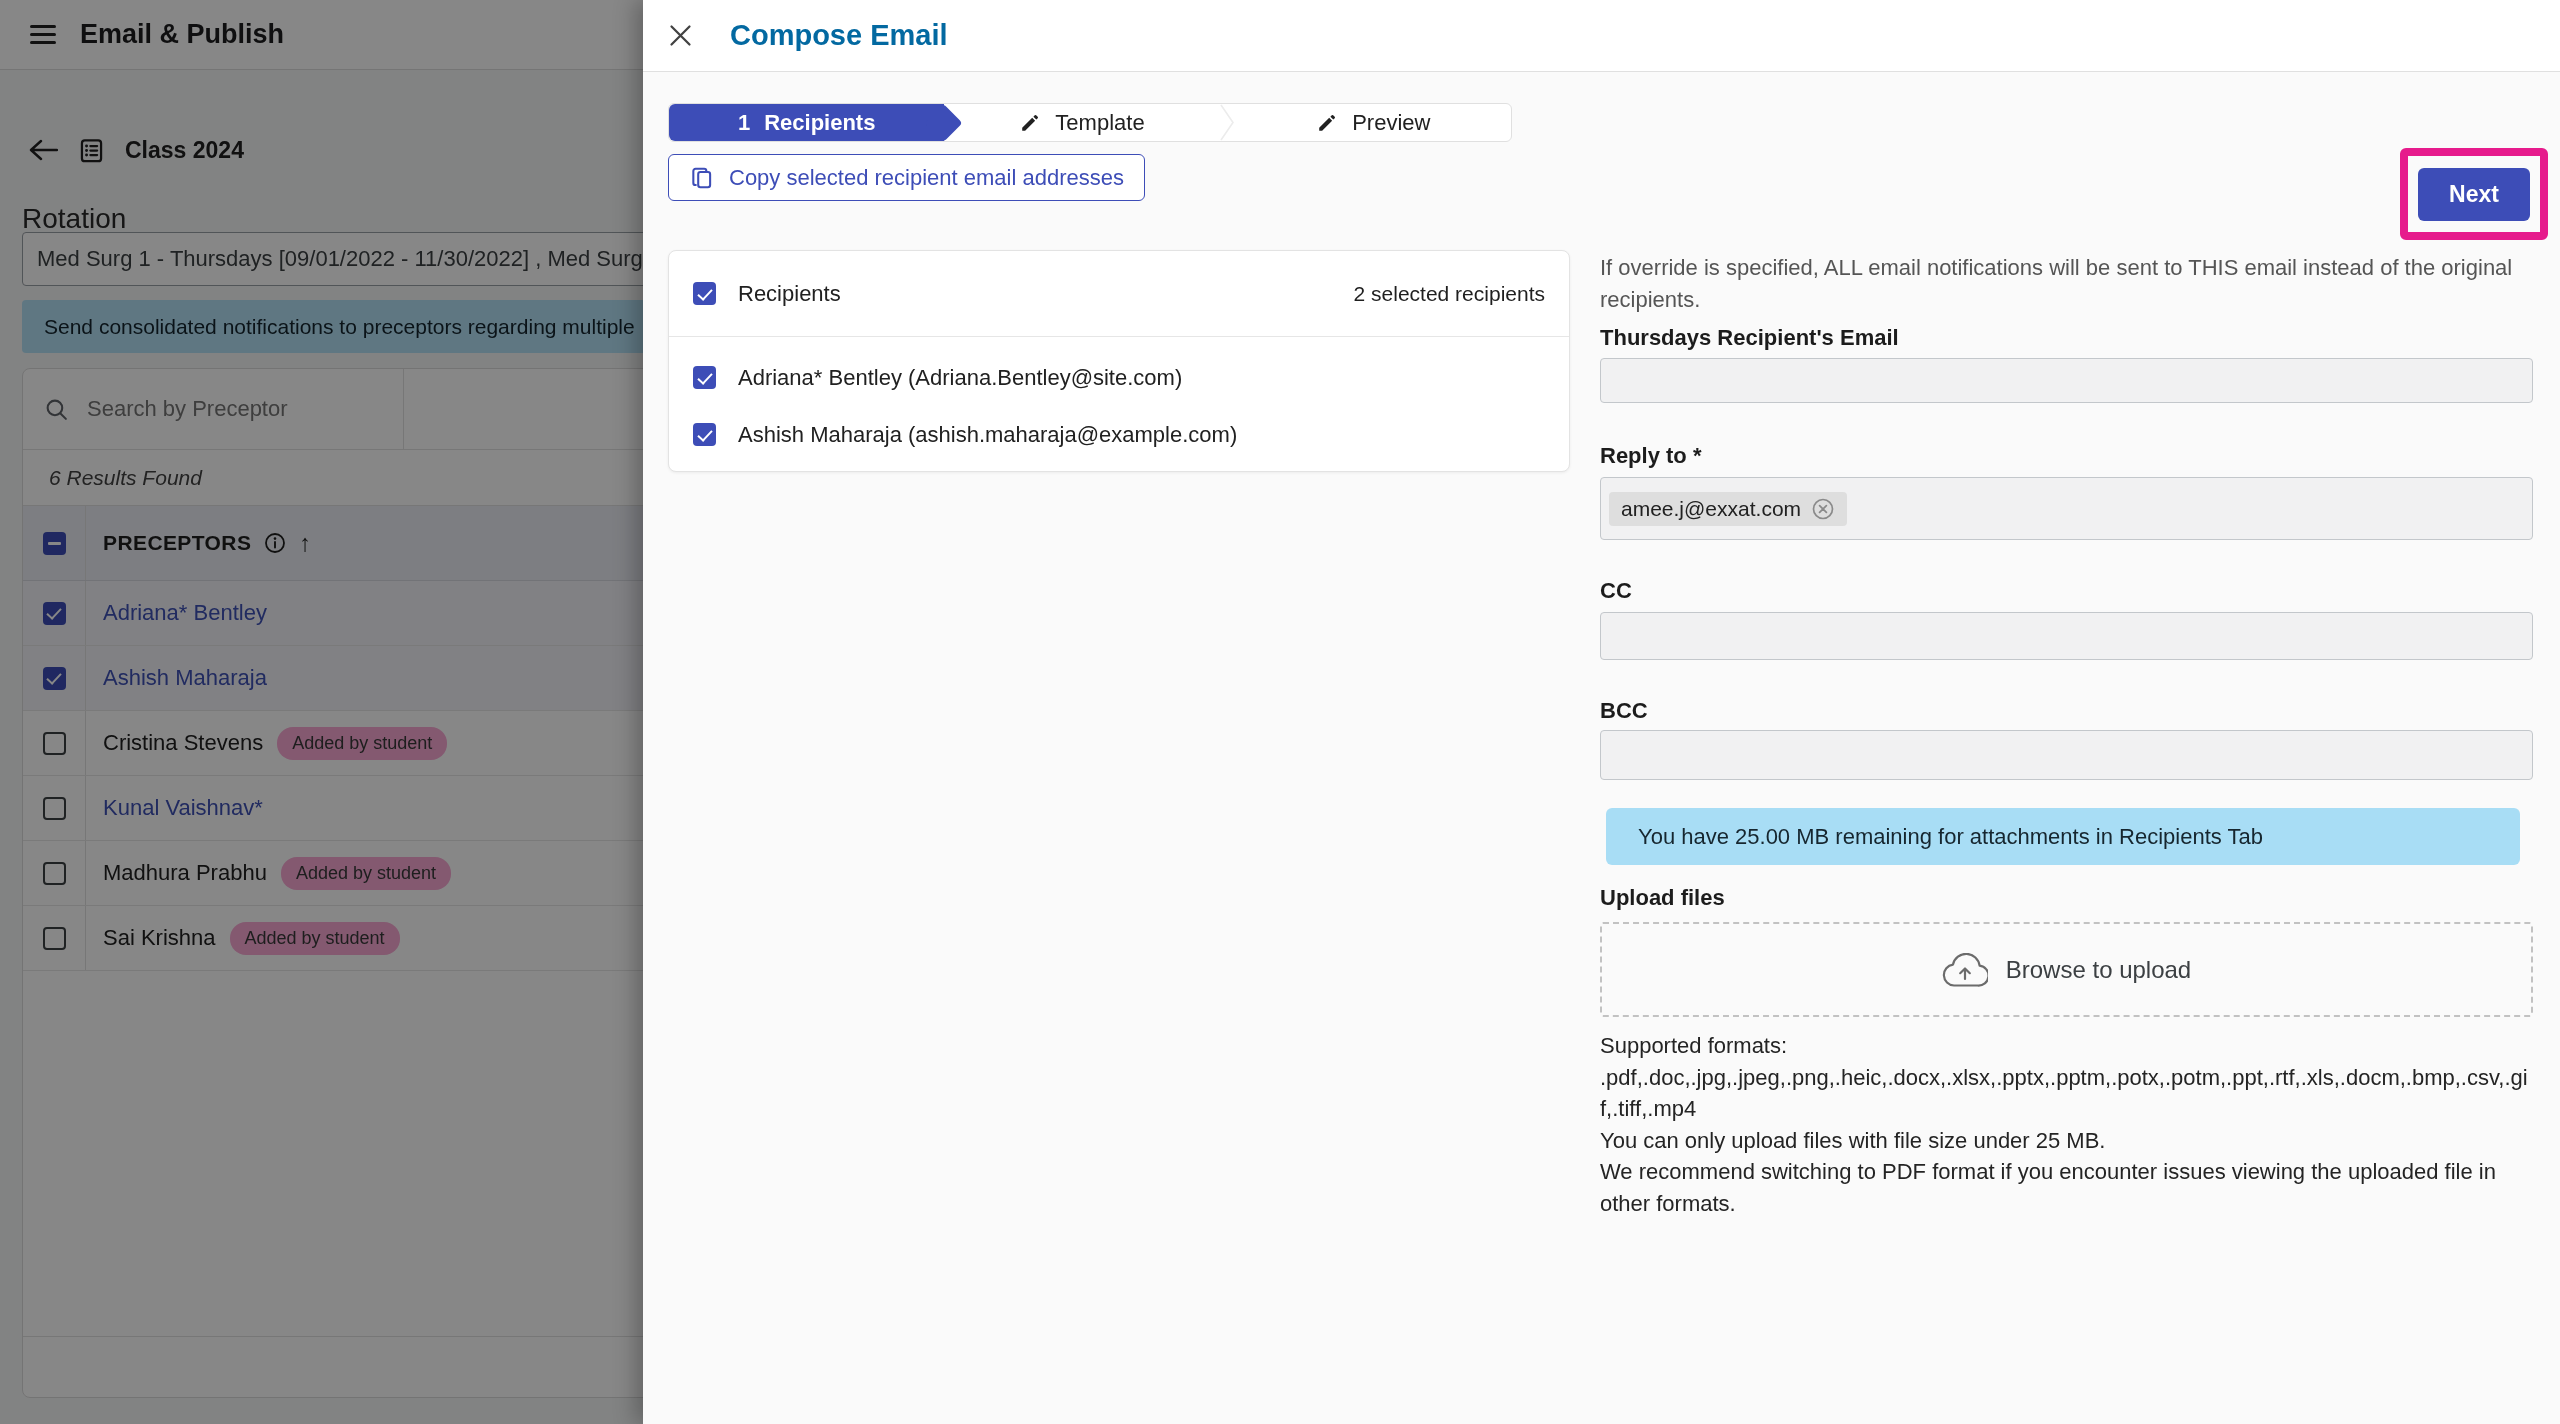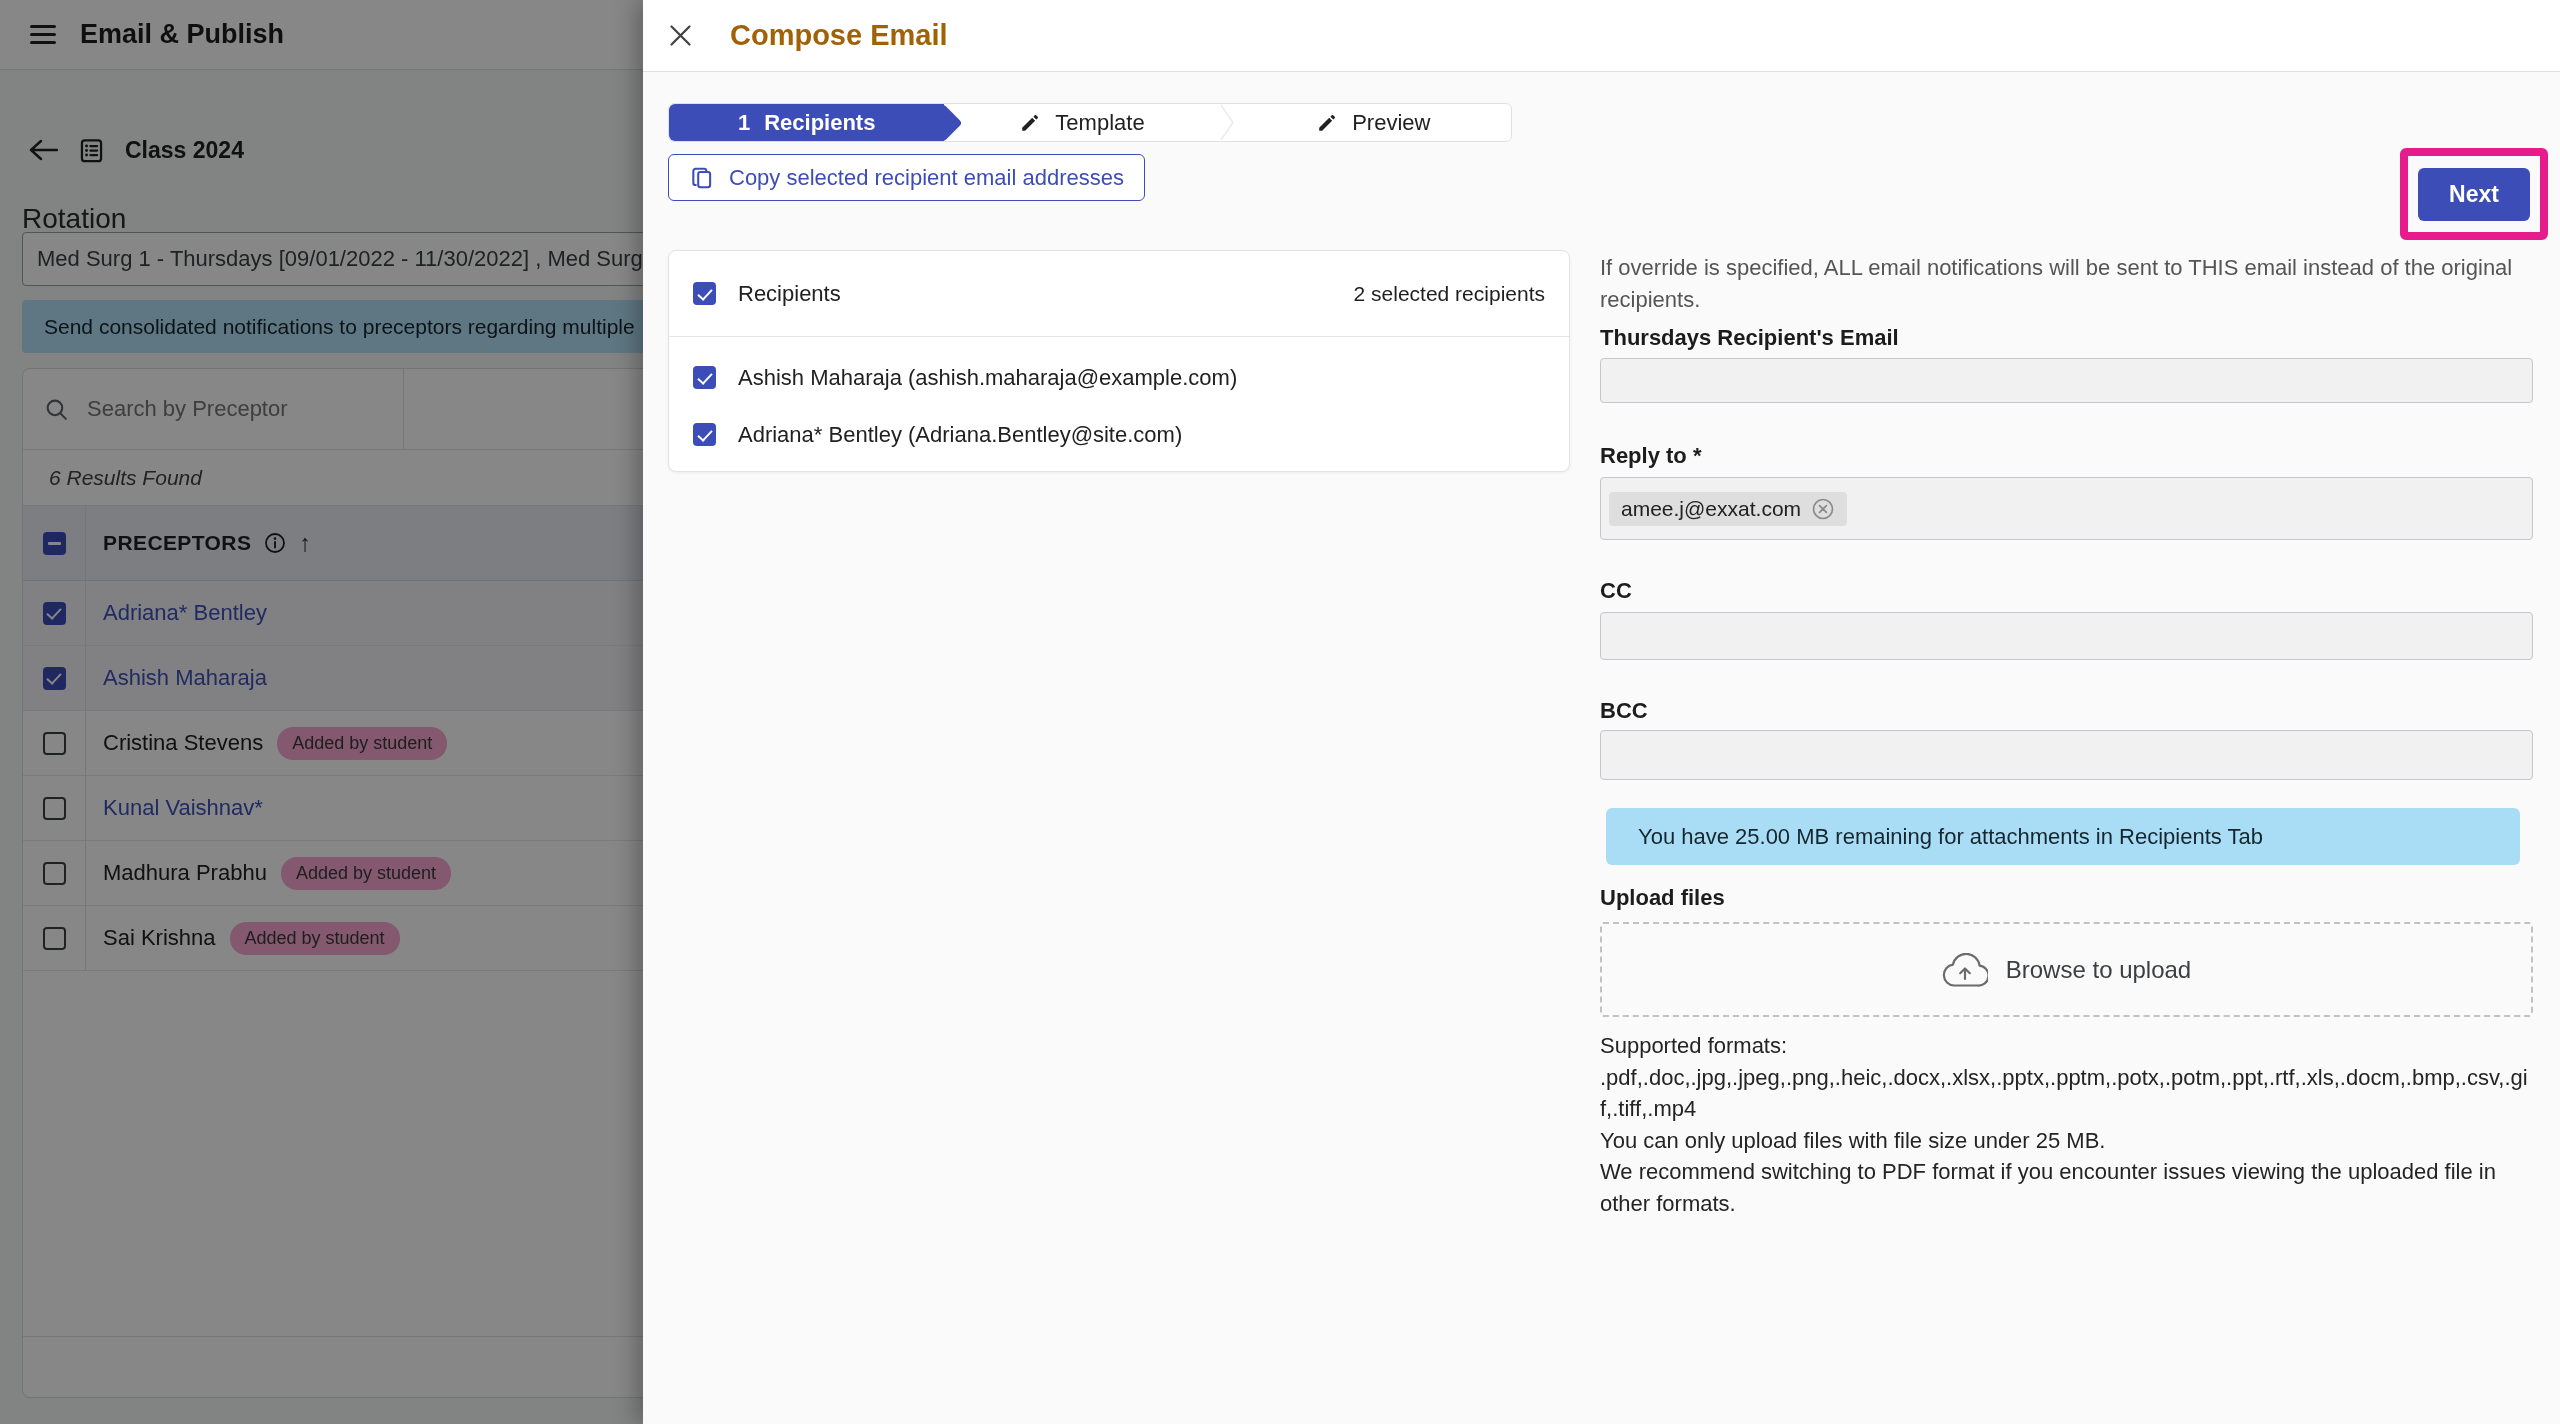--- a/index.html
+++ b/index.html
@@ -56,21 +56,21 @@
   .cb.indet::after { content:""; position:absolute; left:5px; top:10px; width:13px; height:3.4px; background:#fff; border-radius:1px; }
   .cb.unchecked { border:2.6px solid #3c4043; background:transparent; }
 
   
   .overlay { position:absolute; inset:0; background:rgba(0,0,0,0.47); z-index:5; }
   .drawer { position:absolute; left:643px; top:0; width:1917px; height:1424px; background:#fff; z-index:10;
             box-shadow:-8px 0 20px rgba(0,0,0,.25); }
   .drawer-header { height:72px; background:#fff; border-bottom:1px solid #e0e0e0;
                    display:flex; align-items:center; }
   .close-x { margin-left:24px; cursor:pointer; display:flex; }
-  .drawer-title { margin-left:36px; font-size:29px; font-weight:600; color:#a16207; }
+  .drawer-title { margin-left:36px; font-size:29px; font-weight:600; color:#0369a1; }
   .drawer-body { position:relative; height:1352px; background:#fafafa; }
 
   .stepper { position:absolute; left:25px; top:31px; width:844px; height:39px; background:#fff;
              border:1px solid #e0e0e0; border-radius:6px; display:flex; align-items:stretch; }
   .step { flex:1; display:flex; align-items:center; justify-content:center; gap:14px; font-size:22px; cursor:pointer; }
   .step.active { background:#3d4db7; color:#fff; border-radius:6px 0 0 6px; position:relative; z-index:2; font-weight:600; }
   .step.active::after { content:""; position:absolute; right:-13px; top:50%; width:27px; height:27px;
                         transform:translateY(-50%) rotate(45deg); background:#3d4db7; border-radius:4px; z-index:-1; }
   .step-sep { width:16px; display:flex; align-items:center; }
 
@@ -296,25 +296,25 @@
 
       <div class="rec-card">
         <div class="rec-head">
           <span class="cb checked"></span>
           <span class="rec-head-label">Recipients</span>
           <span class="rec-count">2 selected recipients</span>
         </div>
         <div class="rec-items">
             <div class="rec-item">
               <span class="cb checked"></span>
-              <span class="rec-item-label">Ashish Maharaja (ashish.maharaja@example.com)</span>
+              <span class="rec-item-label">Adriana* Bentley (Adriana.Bentley@site.com)</span>
             </div>
             <div class="rec-item">
               <span class="cb checked"></span>
-              <span class="rec-item-label">Adriana* Bentley (Adriana.Bentley@site.com)</span>
+              <span class="rec-item-label">Ashish Maharaja (ashish.maharaja@example.com)</span>
             </div>
           </div>
       </div>
 
       <div class="right-col">
         <p class="note">If override is specified, ALL email notifications will be sent to THIS email instead of the original recipients.</p>
 
         <div class="f-label lab-override">Thursdays Recipient's Email</div>
         <div class="f-input in-override"></div>
 

